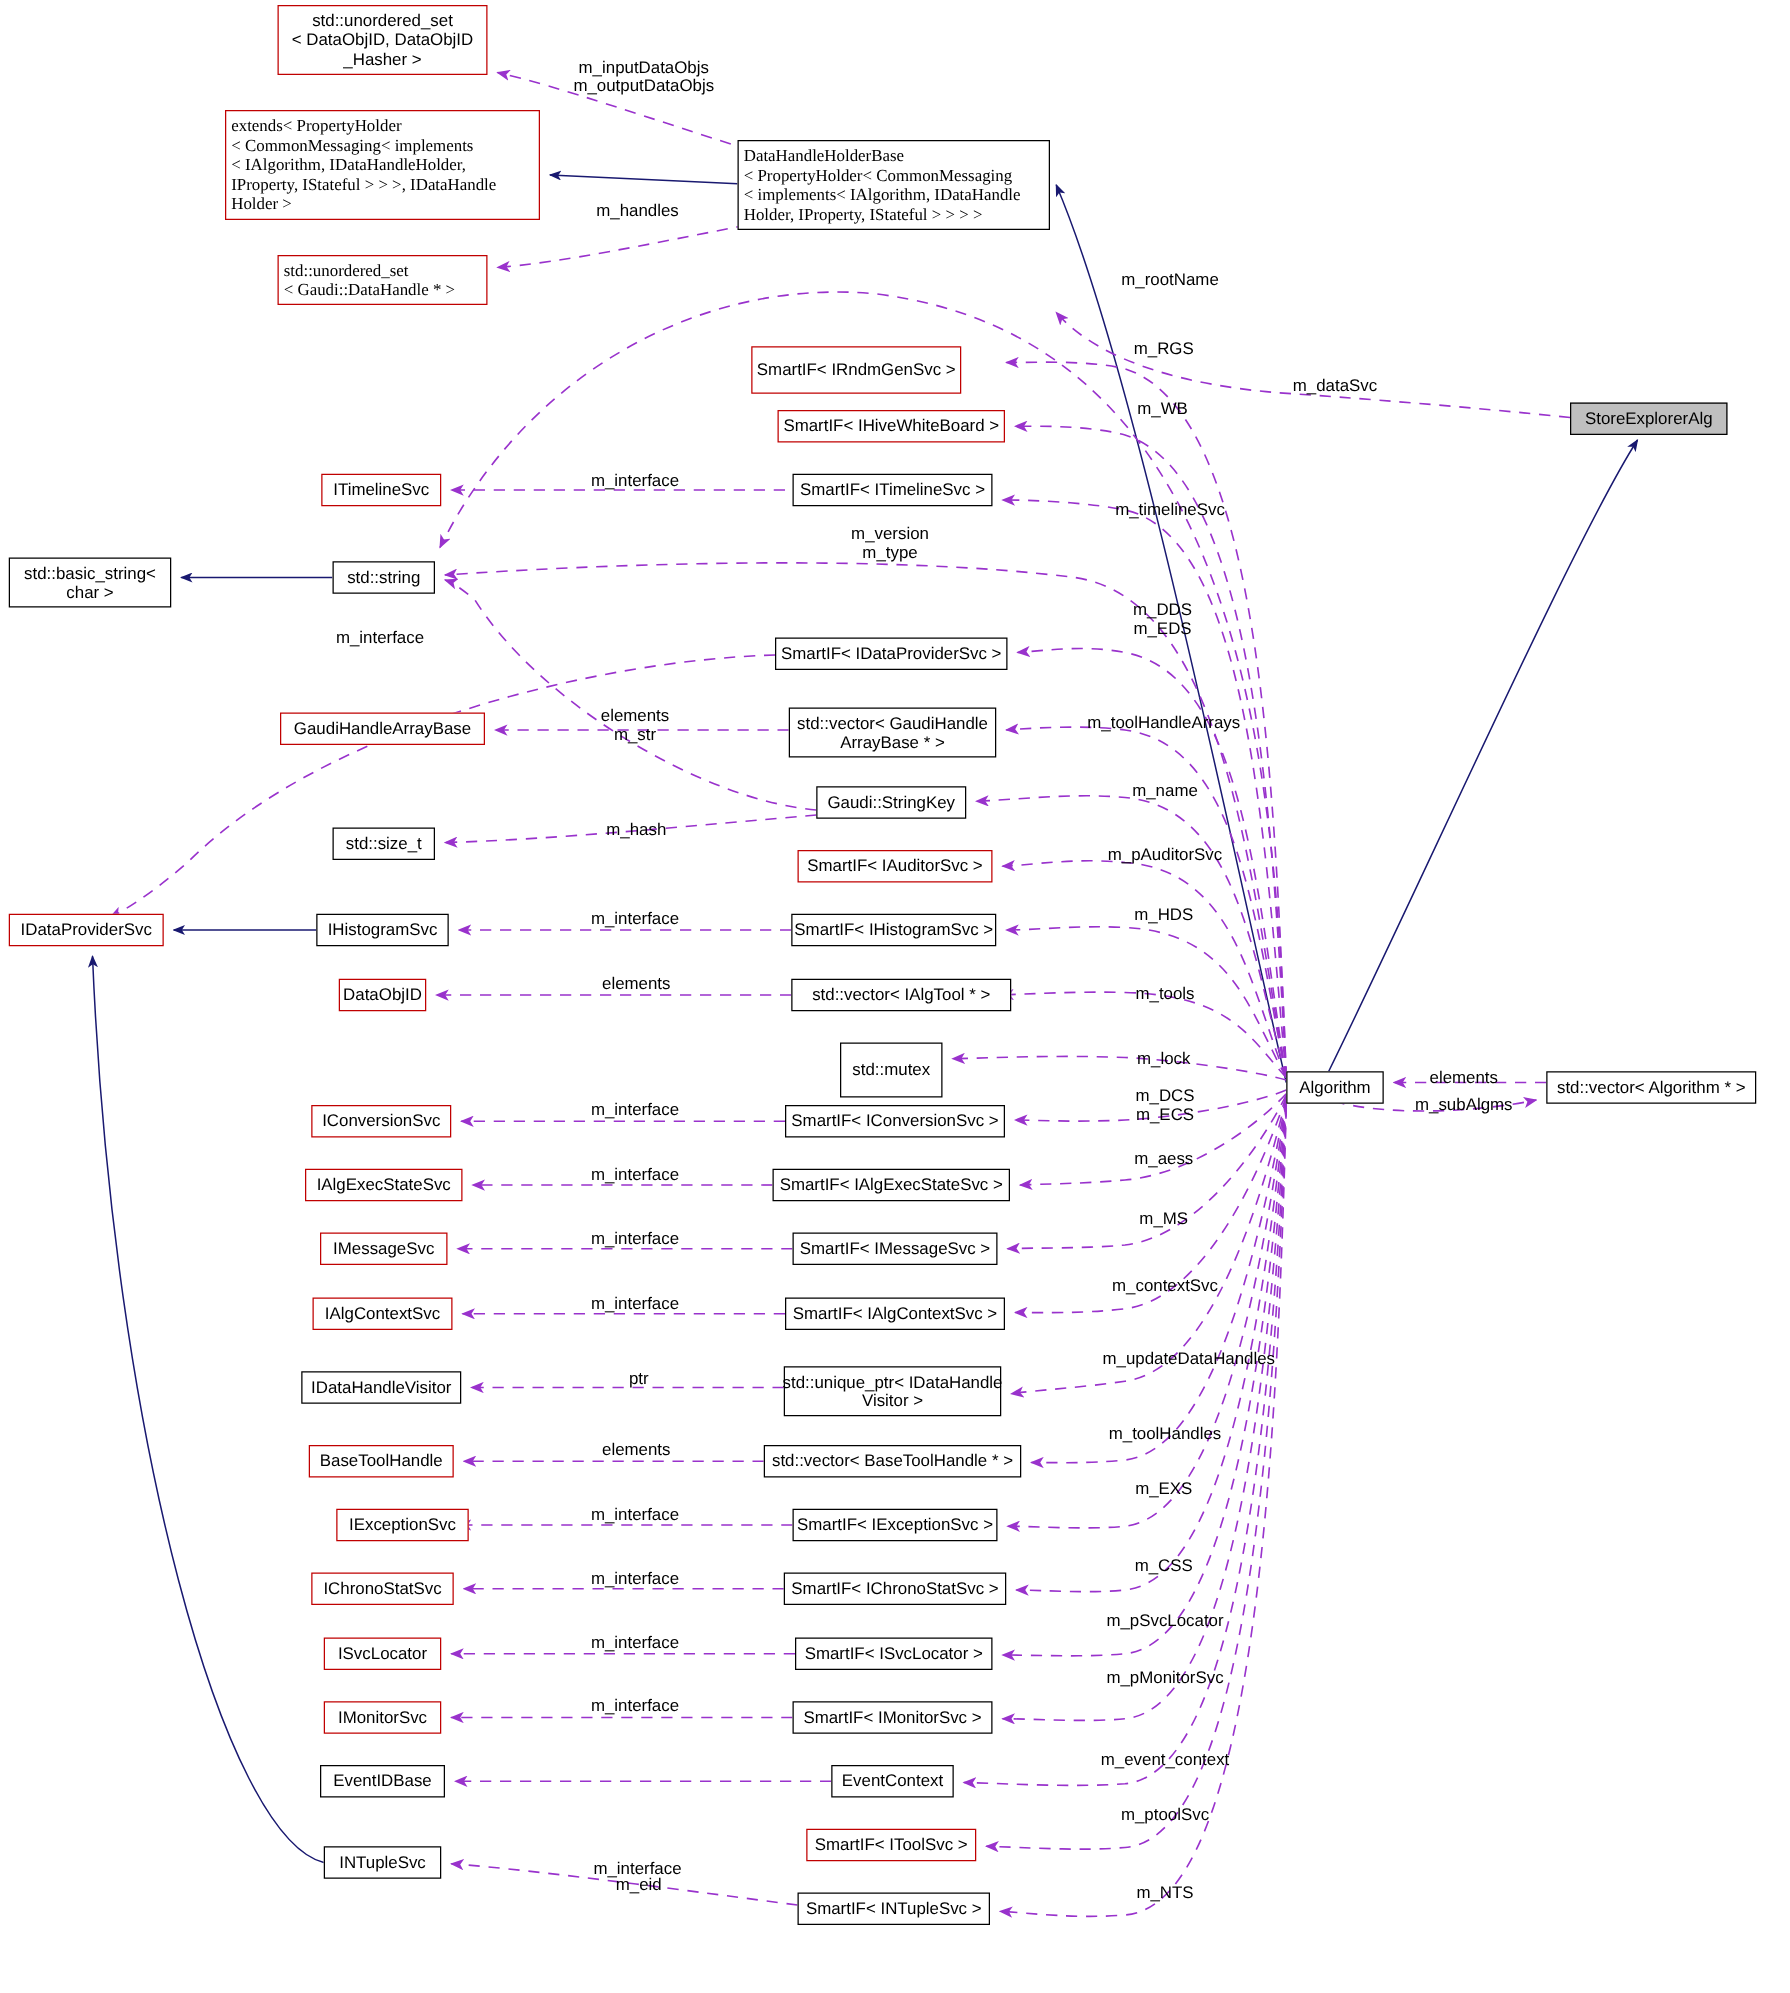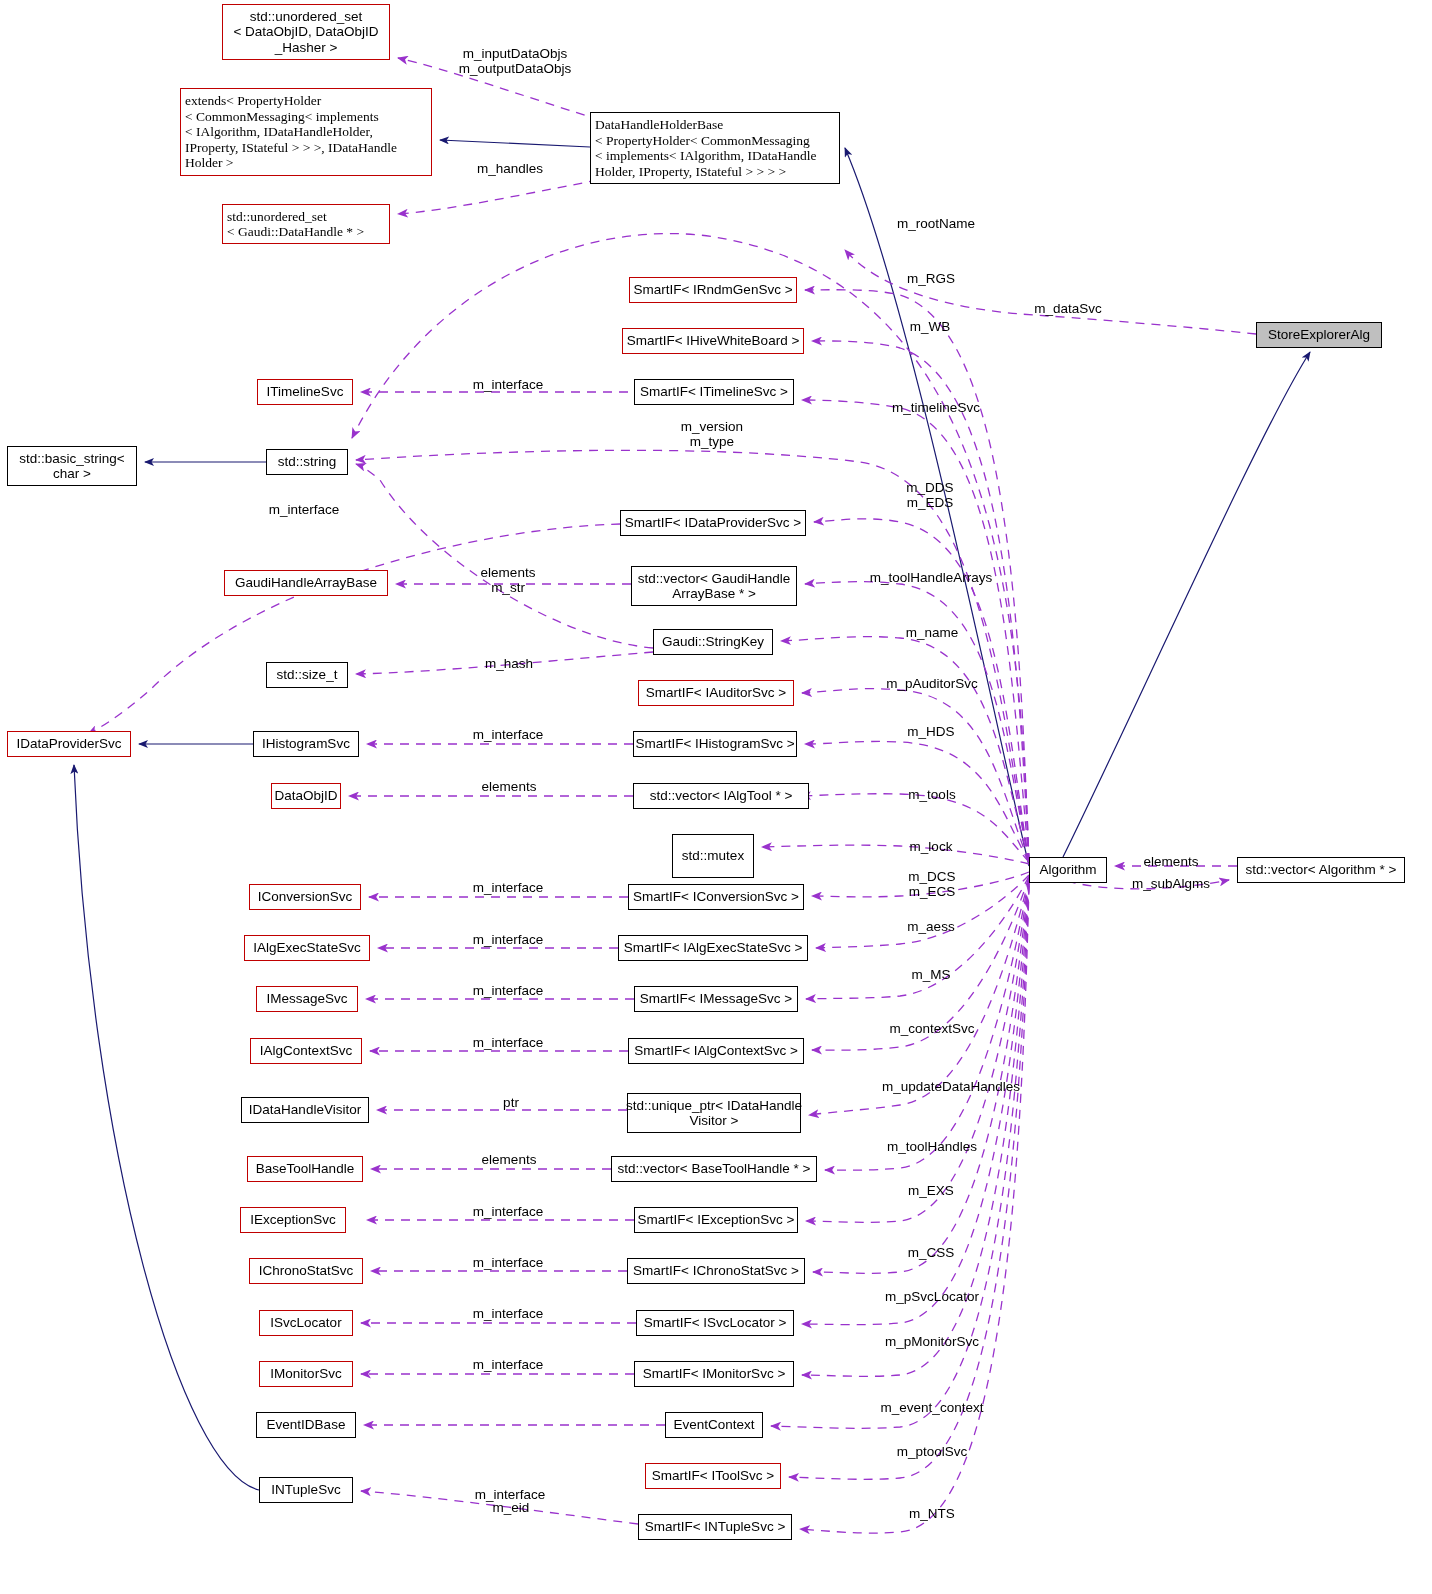--- a/index.html
+++ b/index.html
@@ -187,21 +187,21 @@
 &lt; IAlgorithm, IDataHandleHolder,
 IProperty, IStateful &gt; &gt; &gt;, IDataHandle
 Holder &gt;</div>
       <div class="node red left" style="left: 222px; top: 204px; width: 168px; height: 40px;">std::unordered_set
 &lt; Gaudi::DataHandle * &gt;</div>
       <div class="node black left" style="left: 590px; top: 112px; width: 250px; height: 72px;">DataHandleHolderBase
 &lt; PropertyHolder&lt; CommonMessaging
 &lt; implements&lt; IAlgorithm, IDataHandle
 Holder, IProperty, IStateful &gt; &gt; &gt; &gt;</div>
       <div class="node grey" style="left: 1256px; top: 322px; width: 126px; height: 26px;">StoreExplorerAlg</div>
-      <div class="node red" style="left: 629px; top: 277px; width: 168px; height: 26px;">SmartIF&lt; IRndmGenSvc &gt;</div>
+      <div class="node red" style="left: 601px; top: 277px; width: 168px; height: 38px;">SmartIF&lt; IRndmGenSvc &gt;</div>
       <div class="node red" style="left: 622px; top: 328px; width: 182px; height: 26px;">SmartIF&lt; IHiveWhiteBoard &gt;</div>
       <div class="node red" style="left: 257px; top: 379px; width: 96px; height: 26px;">ITimelineSvc</div>
       <div class="node black" style="left: 634px; top: 379px; width: 160px; height: 26px;">SmartIF&lt; ITimelineSvc &gt;</div>
       <div class="node black" style="left: 7px; top: 446px; width: 130px; height: 40px;">std::basic_string&lt;
 char &gt;</div>
       <div class="node black" style="left: 266px; top: 449px; width: 82px; height: 26px;">std::string</div>
       <div class="node black" style="left: 620px; top: 510px; width: 186px; height: 26px;">SmartIF&lt; IDataProviderSvc &gt;</div>
       <div class="node red" style="left: 224px; top: 570px; width: 164px; height: 26px;">GaudiHandleArrayBase</div>
       <div class="node black" style="left: 631px; top: 566px; width: 166px; height: 40px;">std::vector&lt; GaudiHandle
 ArrayBase * &gt;</div>
@@ -222,21 +222,21 @@
       <div class="node black" style="left: 618px; top: 935px; width: 190px; height: 26px;">SmartIF&lt; IAlgExecStateSvc &gt;</div>
       <div class="node red" style="left: 256px; top: 986px; width: 102px; height: 26px;">IMessageSvc</div>
       <div class="node black" style="left: 634px; top: 986px; width: 164px; height: 26px;">SmartIF&lt; IMessageSvc &gt;</div>
       <div class="node red" style="left: 250px; top: 1038px; width: 112px; height: 26px;">IAlgContextSvc</div>
       <div class="node black" style="left: 628px; top: 1038px; width: 176px; height: 26px;">SmartIF&lt; IAlgContextSvc &gt;</div>
       <div class="node black" style="left: 241px; top: 1097px; width: 128px; height: 26px;">IDataHandleVisitor</div>
       <div class="node black" style="left: 627px; top: 1093px; width: 174px; height: 40px;">std::unique_ptr&lt; IDataHandle
 Visitor &gt;</div>
       <div class="node red" style="left: 247px; top: 1156px; width: 116px; height: 26px;">BaseToolHandle</div>
       <div class="node black" style="left: 611px; top: 1156px; width: 206px; height: 26px;">std::vector&lt; BaseToolHandle * &gt;</div>
-      <div class="node red" style="left: 240px; top: 1207px; width: 106px; height: 26px;">IExceptionSvc</div>
+      <div class="node red" style="left: 269px; top: 1207px; width: 106px; height: 26px;">IExceptionSvc</div>
       <div class="node black" style="left: 634px; top: 1207px; width: 164px; height: 26px;">SmartIF&lt; IExceptionSvc &gt;</div>
       <div class="node red" style="left: 249px; top: 1258px; width: 114px; height: 26px;">IChronoStatSvc</div>
       <div class="node black" style="left: 627px; top: 1258px; width: 178px; height: 26px;">SmartIF&lt; IChronoStatSvc &gt;</div>
       <div class="node red" style="left: 259px; top: 1310px; width: 94px; height: 26px;">ISvcLocator</div>
       <div class="node black" style="left: 636px; top: 1310px; width: 158px; height: 26px;">SmartIF&lt; ISvcLocator &gt;</div>
       <div class="node red" style="left: 259px; top: 1361px; width: 94px; height: 26px;">IMonitorSvc</div>
       <div class="node black" style="left: 634px; top: 1361px; width: 160px; height: 26px;">SmartIF&lt; IMonitorSvc &gt;</div>
       <div class="node black" style="left: 256px; top: 1412px; width: 100px; height: 26px;">EventIDBase</div>
       <div class="node black" style="left: 665px; top: 1412px; width: 98px; height: 26px;">EventContext</div>
       <div class="node red" style="left: 645px; top: 1463px; width: 136px; height: 26px;">SmartIF&lt; IToolSvc &gt;</div>

